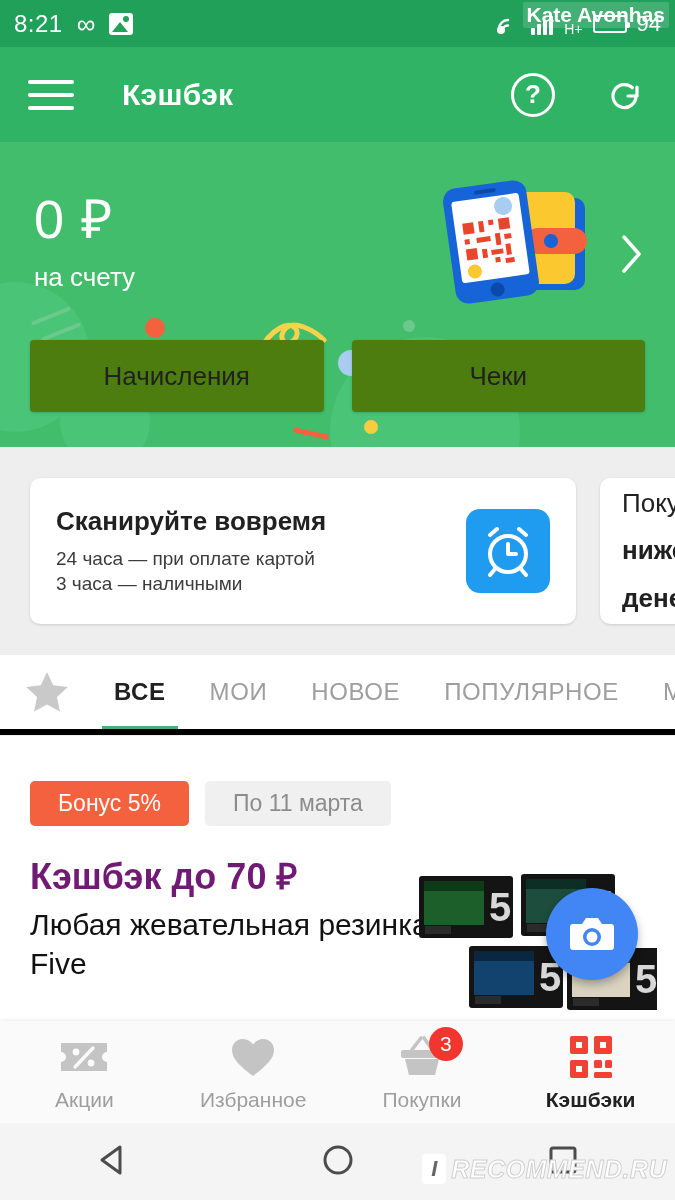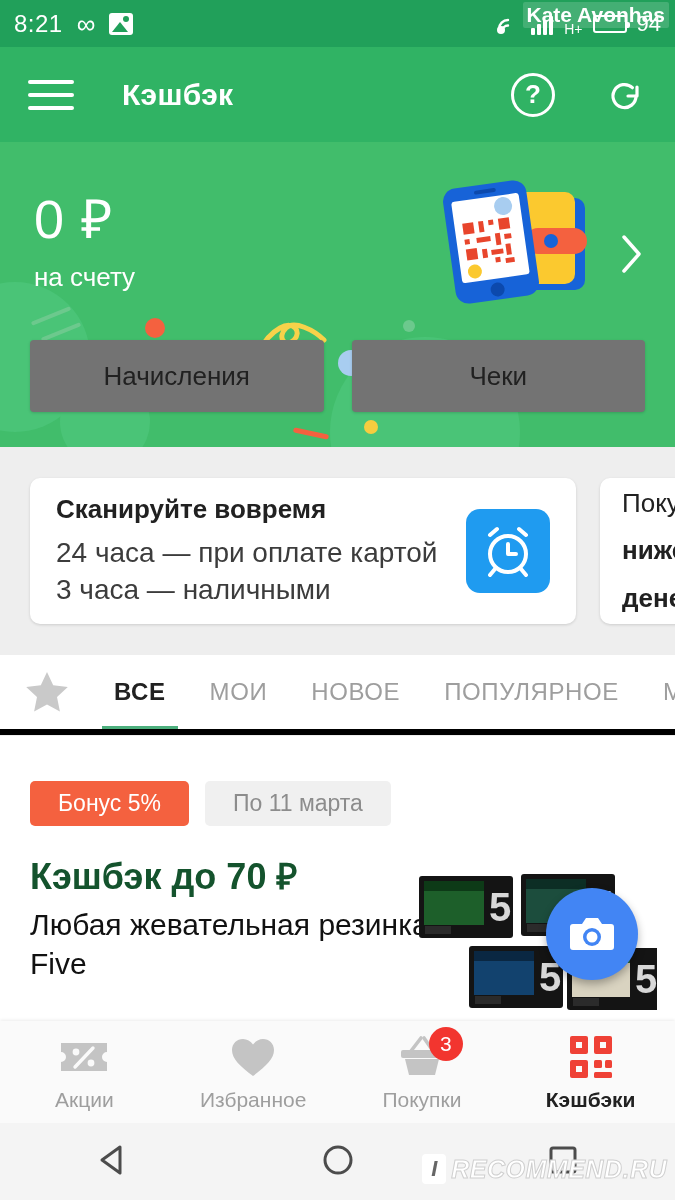--- a/index.html
+++ b/index.html
@@ -84,40 +84,40 @@
 
   .balance { position:absolute; left:34px; top:50px; color:#fff; z-index:3; }
   .bal-amt { font-size:54px; font-weight:300; line-height:1; letter-spacing:1px; }
   .bal-sub { font-size:26px; margin-top:16px; font-weight:300; }
 
   .hero-illu { position:absolute; right:72px; top:28px; width:170px; height:140px; z-index:3; }
   .hero-chev { position:absolute; right:30px; top:90px; z-index:3; }
 
   .hero-btns { position:absolute; left:30px; right:30px; bottom:35px; display:flex; gap:28px; z-index:4; }
   .hero-btn {
-    flex:1; height:72px; background:#737373; border-radius:4px;
+    flex:1; height:72px; background:#4d7c0f; border-radius:4px;
     display:flex; align-items:center; justify-content:center;
     font-size:26px; color:#212121; box-shadow:0 1px 3px rgba(0,0,0,.16);
     cursor:pointer;
   }
 
   
   .cards-row {
     position:absolute; top:455px; left:0; right:0; height:200px;
     background:#eeeeee; padding-top:23px; overflow:hidden;
   }
   .cards-track { display:flex; gap:24px; padding-left:30px; }
   .info-card {
     background:#fff; border-radius:10px; box-shadow:0 1px 3px rgba(0,0,0,.14);
     width:546px; min-width:546px; height:146px;
     display:flex; align-items:center; padding:0 26px; gap:12px;
   }
   .ic-texts { flex:1; }
   .ic-title { font-size:26px; font-weight:bold; color:#212121; margin-bottom:9px; }
-  .ic-line { font-size:28px; color:#3c3c3c; line-height:1.33; }
+  .ic-line { font-size:19px; color:#3c3c3c; line-height:1.33; }
   .alarm {
     width:84px;height:84px;border-radius:14px;background:#1f9bf0;
     display:flex;align-items:center;justify-content:center;flex:none;
   }
   .info-card.partial { width:200px; min-width:200px; flex-direction:column; align-items:flex-start; justify-content:center; padding:0 0 0 22px; }
   .pc-l1 { font-size:26px; color:#212121; }
   .pc-l2, .pc-l3 { font-size:26px; color:#212121; font-weight:bold; }
   .pc-l1,.pc-l2,.pc-l3 { line-height:1.35; white-space:nowrap; }
 
   
@@ -139,21 +139,21 @@
   
   .offer { position:absolute; top:736px; left:0; right:0; bottom:125px; background:#fff; }
   .badges { display:flex; align-items:center; gap:16px; padding:45px 0 0 30px; }
   .badge {
     font-size:23px; padding:9px 28px; border-radius:5px; white-space:nowrap;
   }
   .badge.bonus { background:#f4613f; color:#fff; }
   .badge.until { background:#f0f0f0; color:#8c8c8c; }
   .offer-body { display:flex; padding:30px 0 0 30px; }
   .offer-text { max-width:400px; }
-  .offer-title { font-size:36px; font-weight:bold; color:#14532d; line-height:1.15; }
+  .offer-title { font-size:36px; font-weight:bold; color:#701a75; line-height:1.15; }
   .offer-sub { font-size:30px; color:#111; line-height:1.3; margin-top:8px; }
   .offer-img { position:absolute; right:18px; top:130px; width:240px; height:160px; }
 
   .fab {
     position:absolute; right:37px; top:888px; width:92px; height:92px;
     border-radius:50%; background:#4285f4; box-shadow:0 4px 9px rgba(0,0,0,.3);
     display:flex; align-items:center; justify-content:center; cursor:pointer; z-index:12;
   }
 
   

